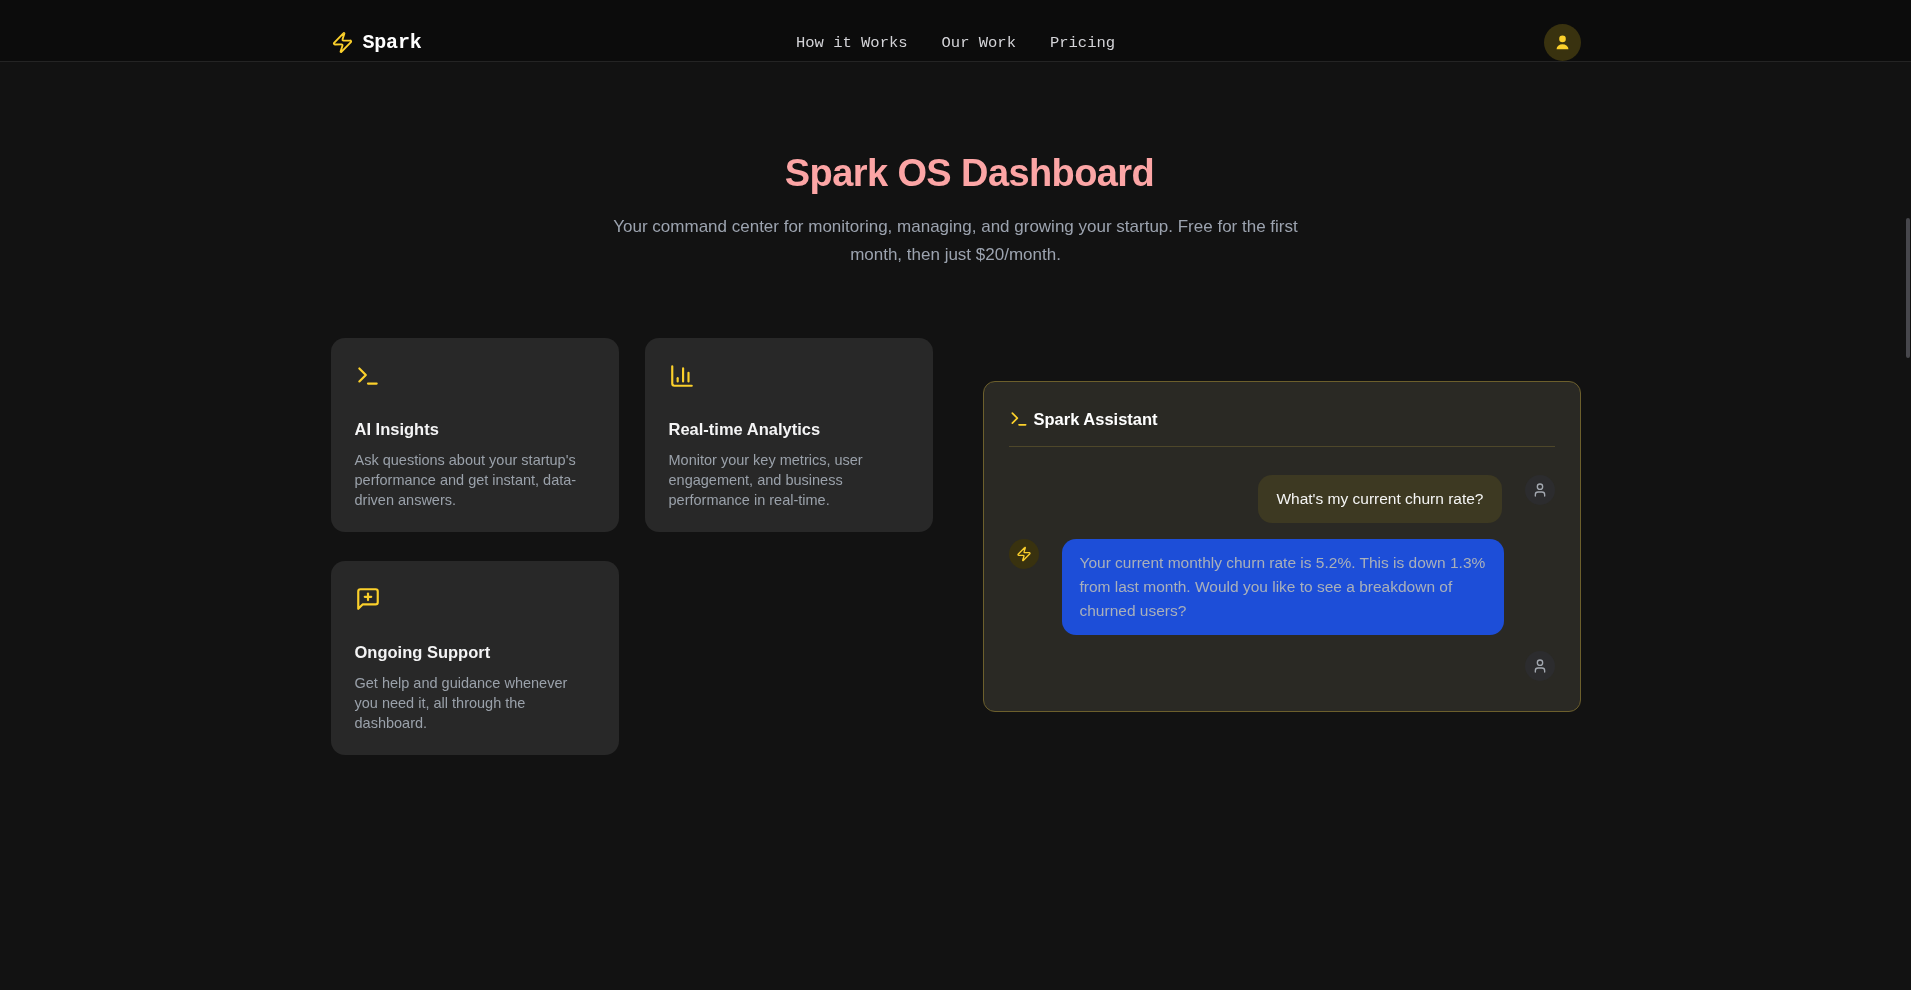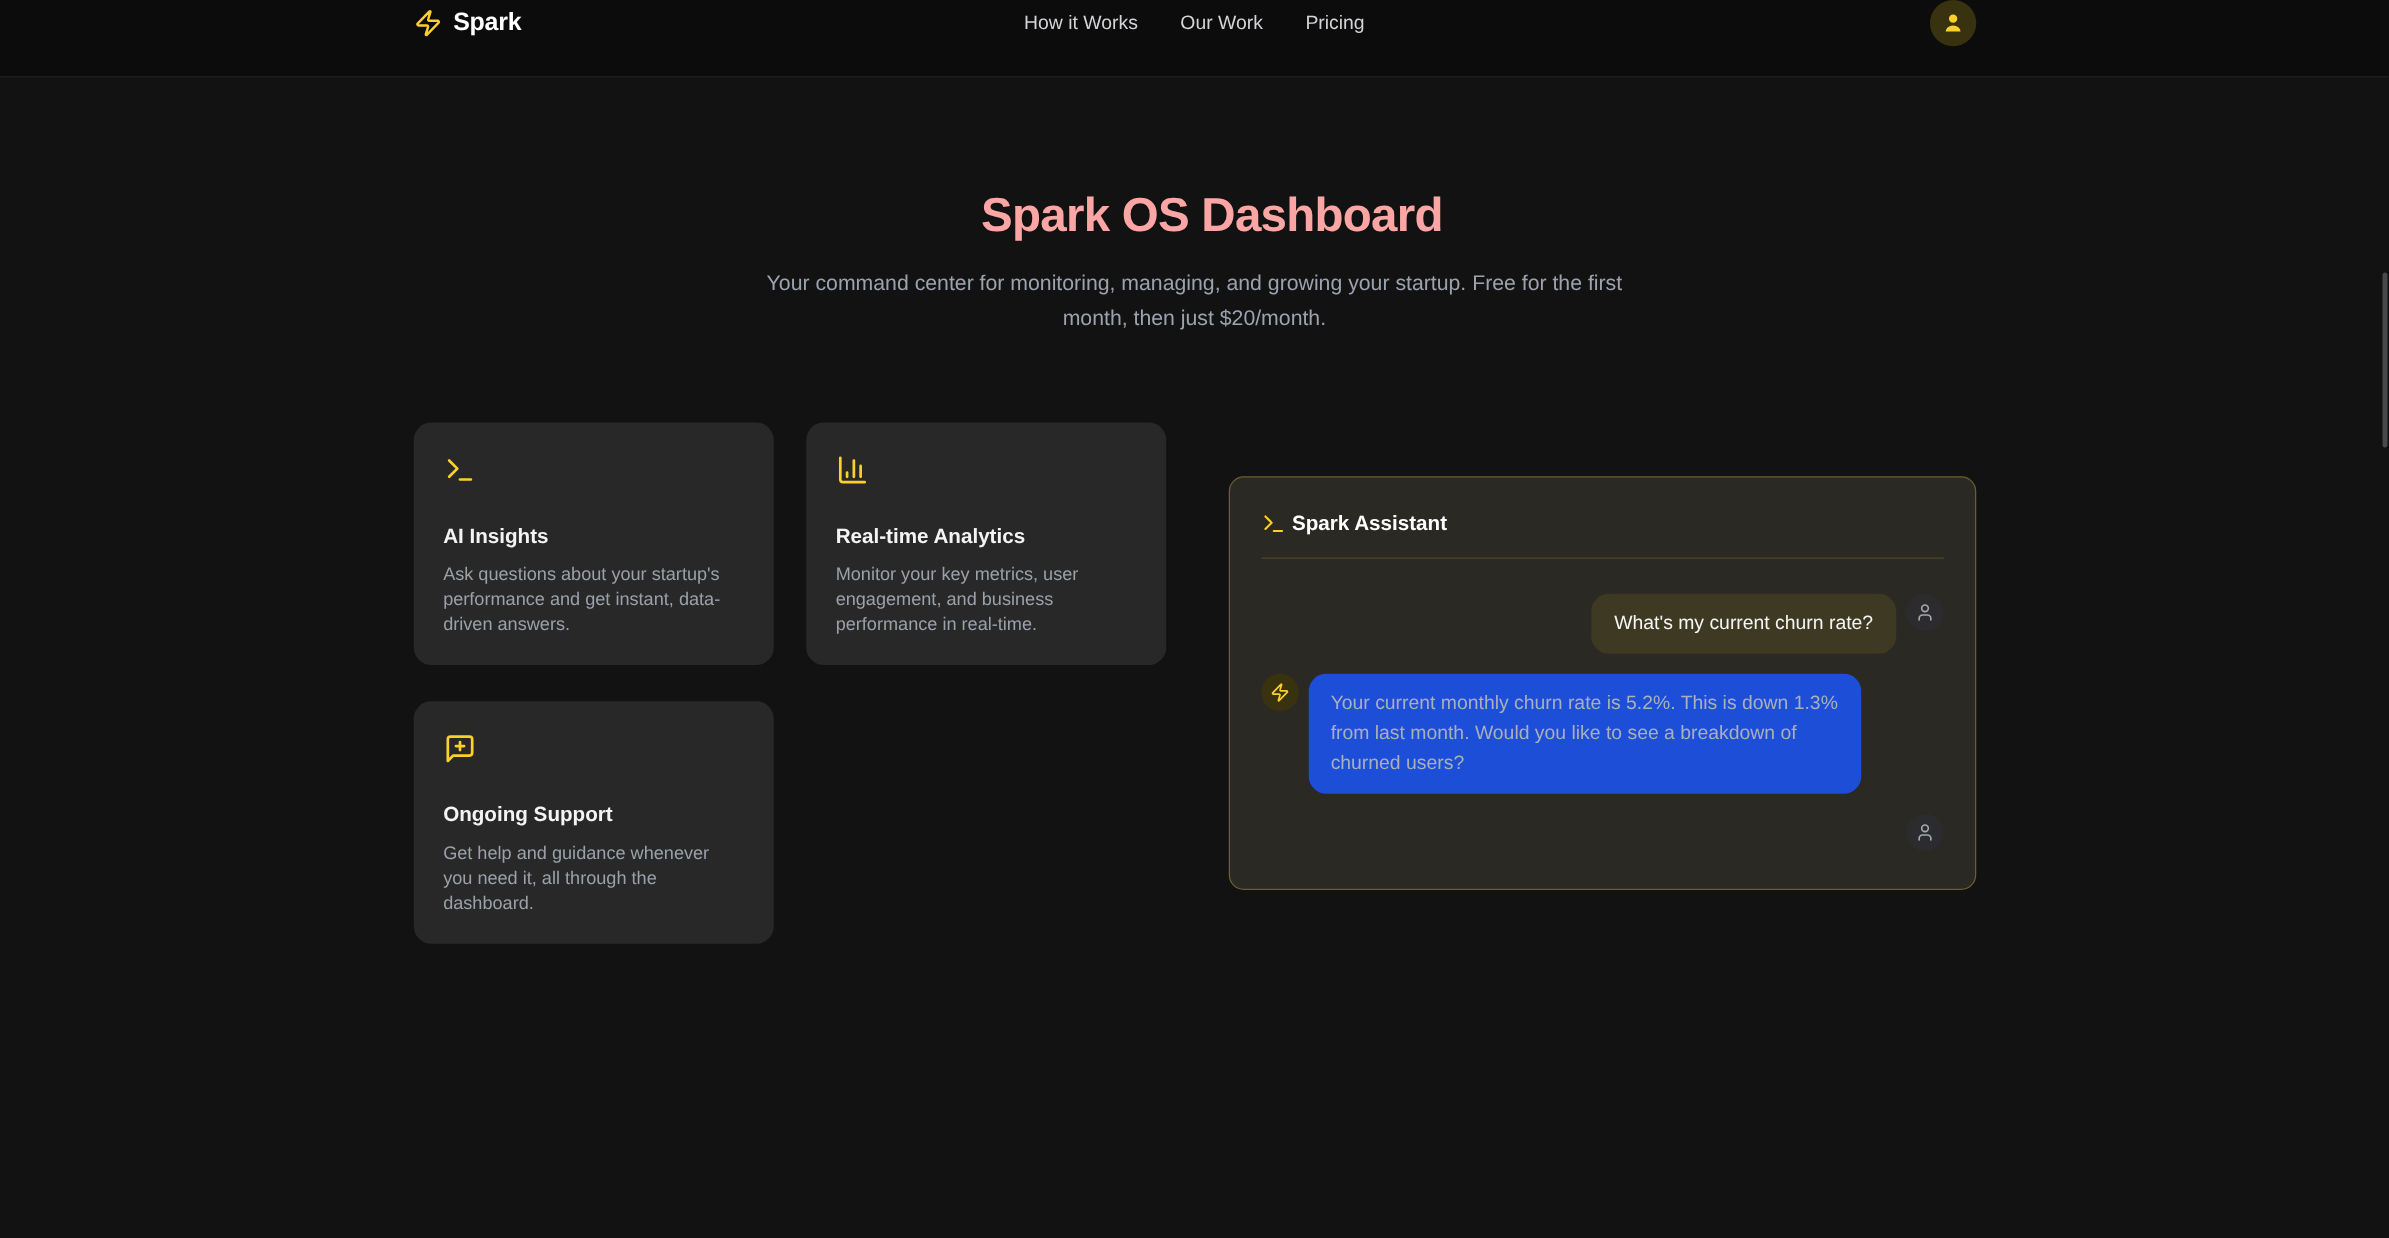--- a/index.html
+++ b/index.html
@@ -9,21 +9,22 @@
     font-family: "Liberation Sans", sans-serif;
     color: #fafafa;
     position: relative;
   }
   
   .topnav {
     height: 62px;
     background: #0c0c0c;
     border-bottom: 1px solid #242424;
     display: flex;
-    align-items: flex-start;
+    align-items: flex-end;
+    font-family: Liberation Mono, monospace;
   }
   .nav-inner {
     width: 1250px;
     margin: 0 auto;
     display: flex;
     align-items: center;
   }
   .brand {
     display: flex; align-items: center; gap: 9px;
     flex: 1 0 0;
@@ -88,21 +89,21 @@
   .panel-header svg { width: 20px; height: 20px; color: #fbd02b; }
   .panel-title { font-size: 16.5px; font-weight: 700; color: #ffffff; }
   .panel-divider {
     border: none; border-top: 1px solid #4e472a;
     margin: 17px 25px 0;
   }
   .messages {
     padding: 28px 25px 0;
     display: flex; flex-direction: column; gap: 16px;
   }
-  .msg-row { display: flex; gap: 8px; align-items: flex-start; }
+  .msg-row { display: flex; gap: 23px; align-items: flex-start; }
   .msg-row.user { justify-content: flex-end; }
   .msg-avatar {
     width: 30px; height: 30px; border-radius: 50%; flex: 0 0 auto;
     display: flex; align-items: center; justify-content: center;
   }
   .msg-avatar svg { width: 16px; height: 16px; }
   .msg-avatar.human { background: #2c2c2e; color: #a3a8b0; }
   .msg-avatar.bot { background: #39320f; color: #fbd02b; }
   .bubble {
     border-radius: 14px; padding: 12px 18px;

